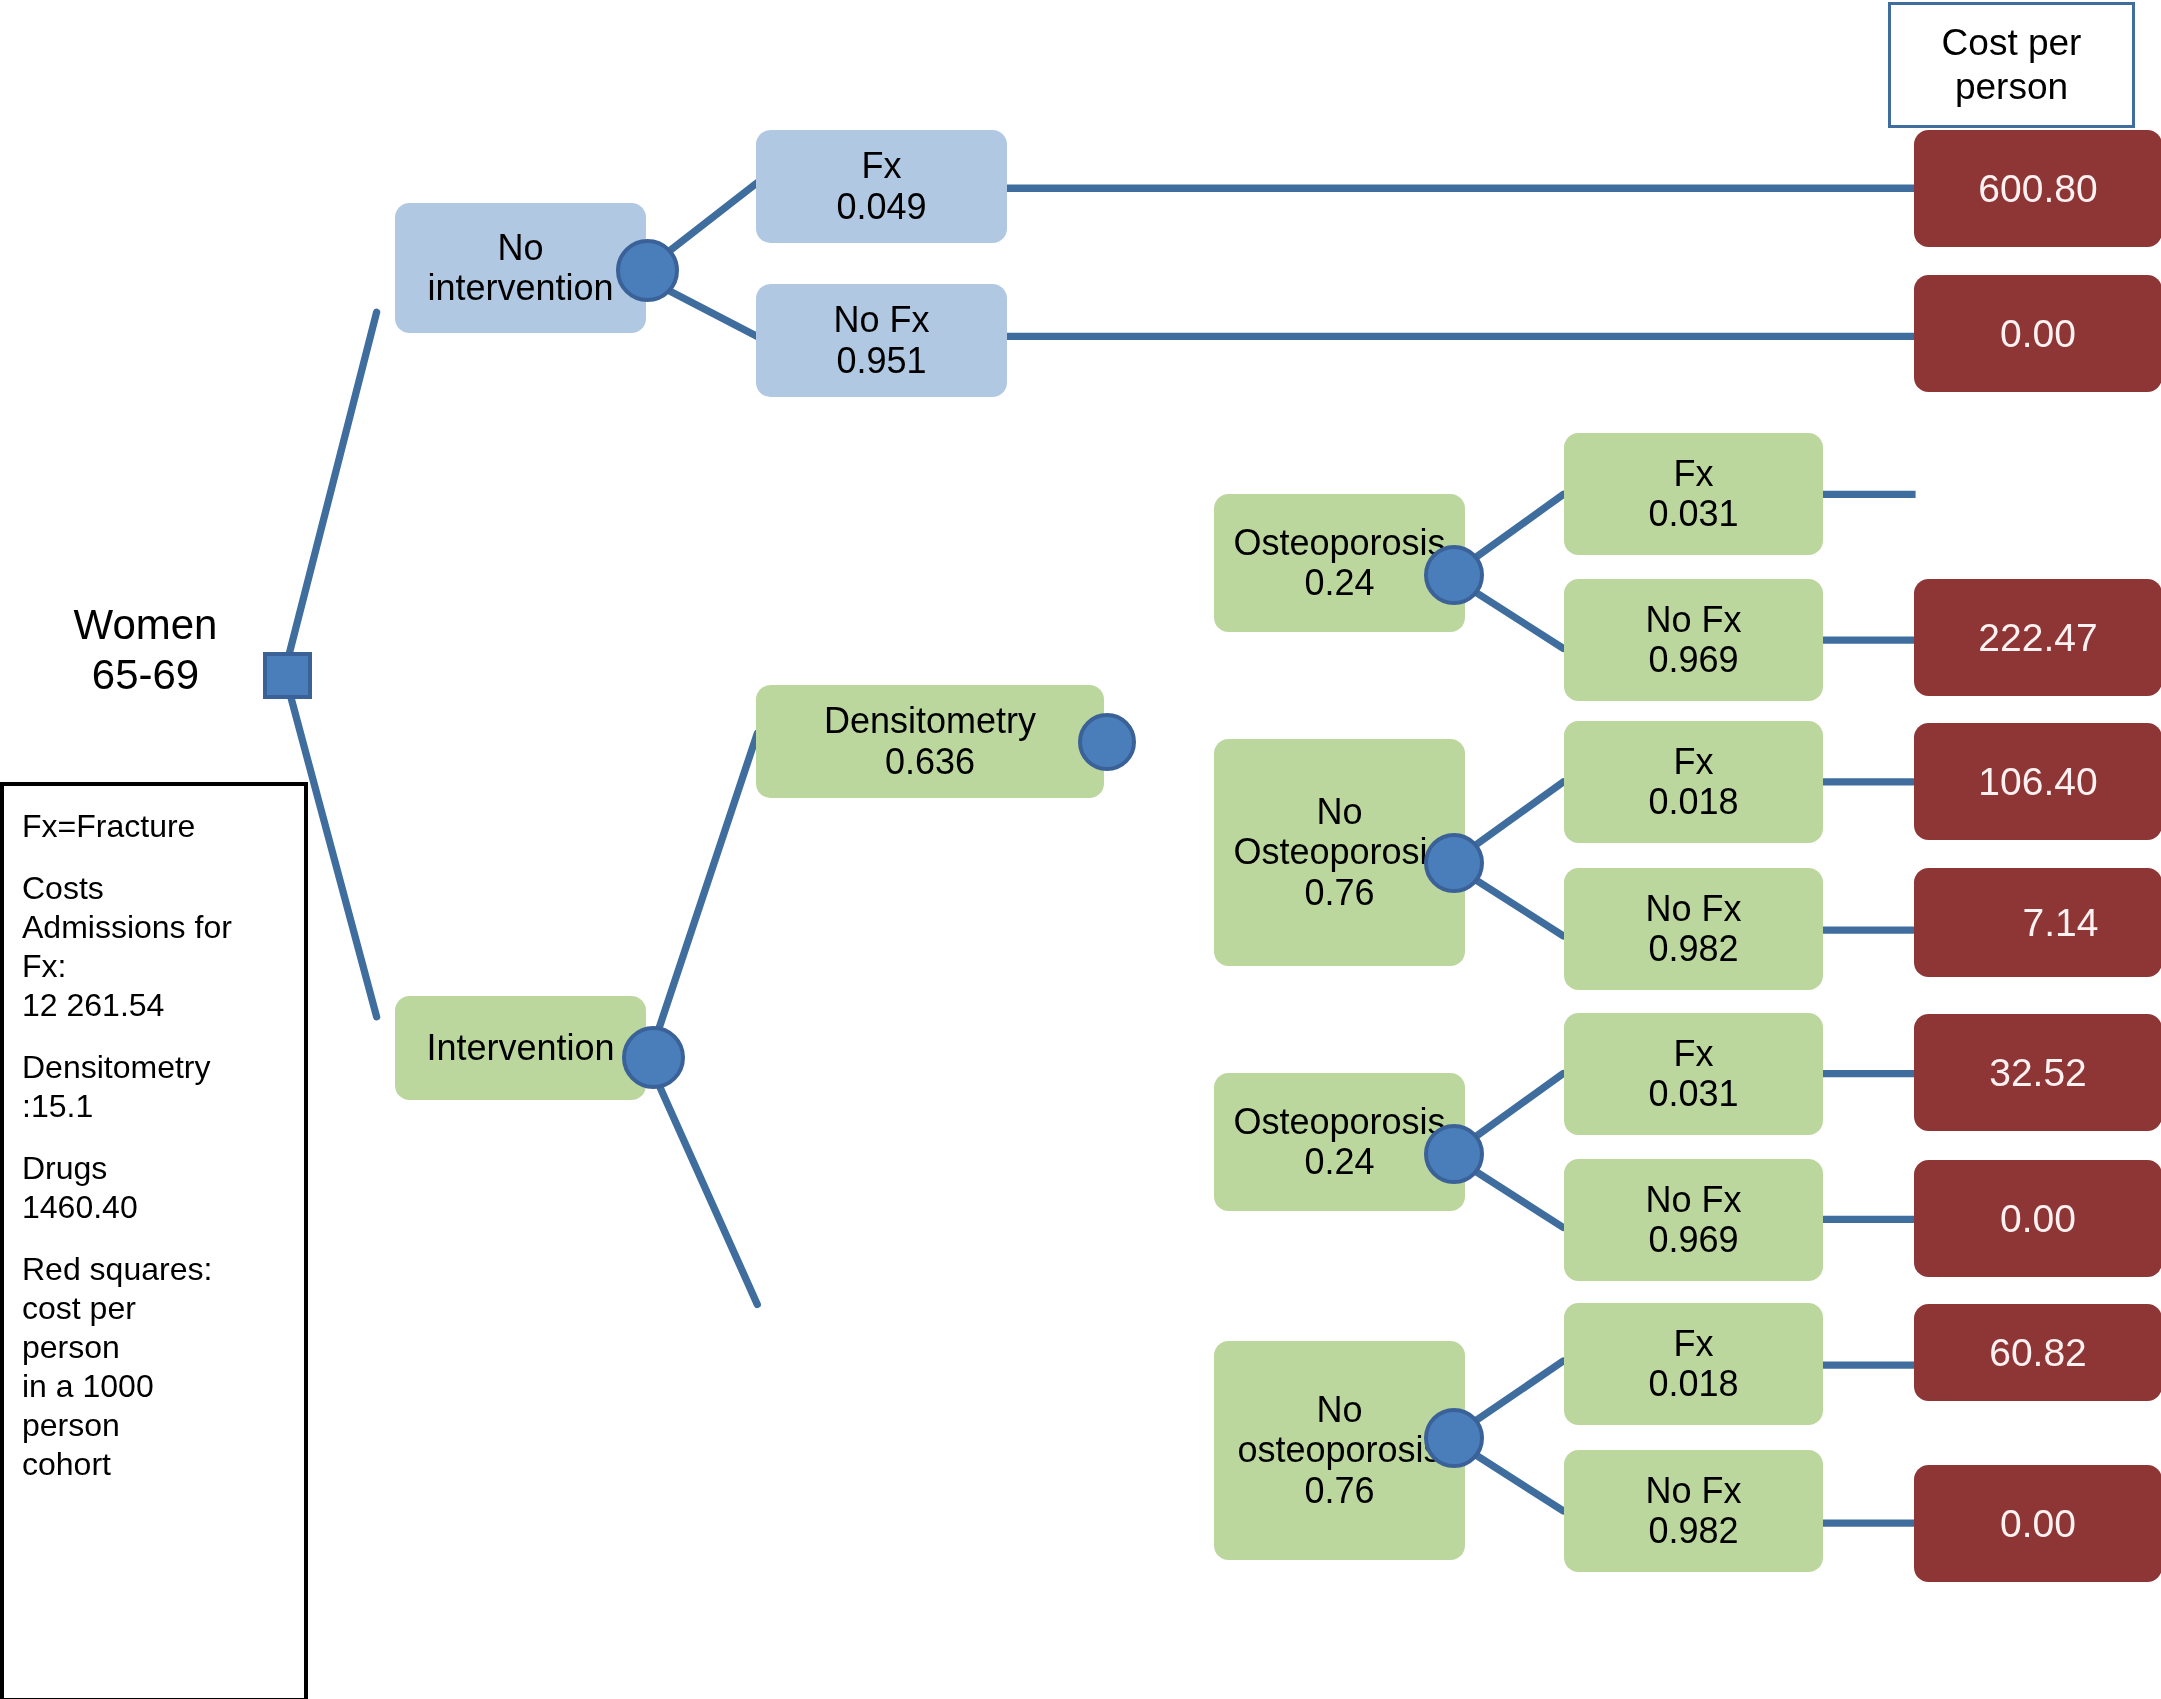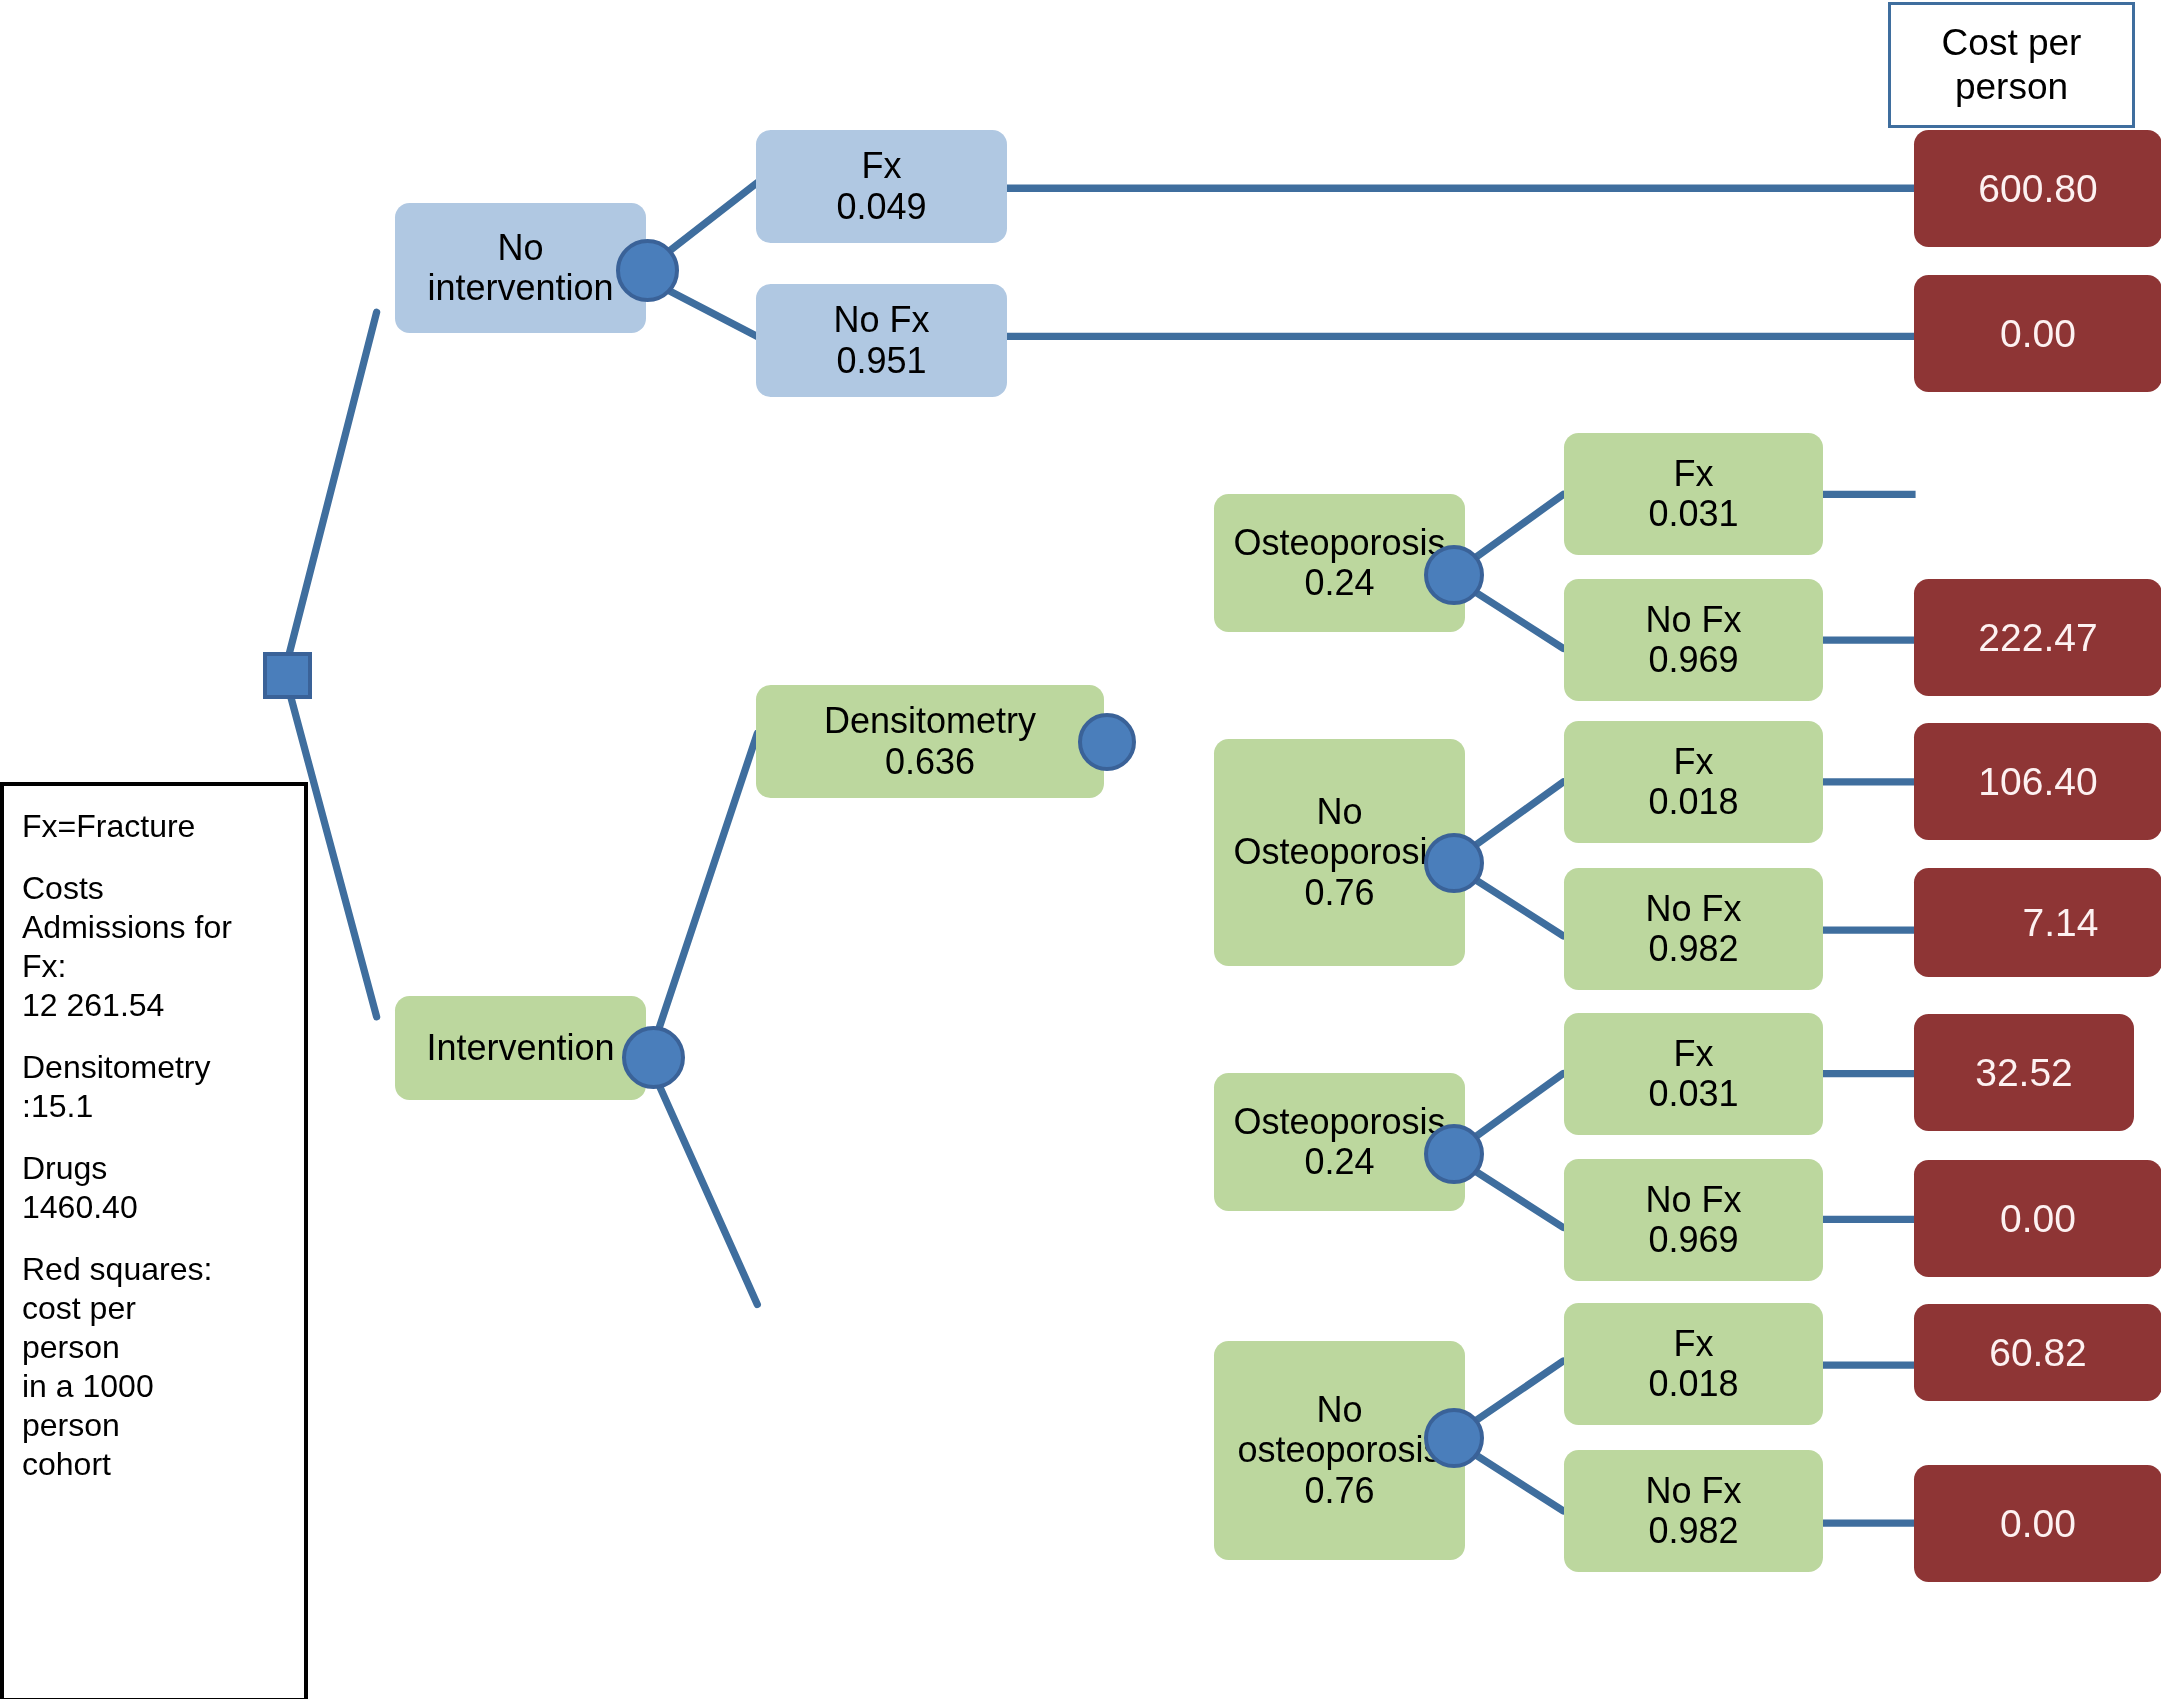--- a/index.html
+++ b/index.html
@@ -124,20 +124,22 @@
       <line x1="2245" y1="790" x2="2365" y2="790"></line>
       <line x1="2245" y1="965" x2="2365" y2="965"></line>
       <line x1="2245" y1="1148" x2="2365" y2="1148"></line>
       <line x1="2245" y1="1325" x2="2365" y2="1325"></line>
       <line x1="2245" y1="1505" x2="2365" y2="1505"></line>
       <line x1="2245" y1="1685" x2="2365" y2="1685"></line>
       <line x1="2245" y1="1880" x2="2365" y2="1880"></line>
     </g>
   </svg>
 
+  <div class="root-label" style="left:32px; top:600px; width:227px;">Women
+65-69</div>
   <div class="decision-square" style="left:263px; top:652px; width:49px; height:47px;"></div>
 
   <div class="node blue-node" style="left:395px; top:203px; width:251px; height:130px;">No
 intervention</div>
   <div class="chance-circle" style="left:616px; top:239px; width:63px; height:63px;"></div>
 
   <div class="node green-node" style="left:395px; top:996px; width:251px; height:104px;">Intervention</div>
   <div class="chance-circle" style="left:622px; top:1026px; width:63px; height:63px;"></div>
 
   <div class="node blue-node" style="left:756px; top:130px; width:251px; height:113px;">
@@ -219,21 +221,21 @@
   </div>
 
   <div class="header-box" style="left:1888px; top:2.4px; width:247px; height:126px;">Cost per
 person</div>
 
   <div class="node red-node" style="left:1914px; top:130px; width:248px; height:117px;">600.80</div>
   <div class="node red-node" style="left:1914px; top:275px; width:248px; height:117px;">0.00</div>
   <div class="node red-node" style="left:1914px; top:579px; width:248px; height:117px;">222.47</div>
   <div class="node red-node" style="left:1914px; top:723px; width:248px; height:117px;">106.40</div>
   <div class="node red-node" style="left:1914px; top:868px; width:248px; height:109px;padding-left:45px;">7.14</div>
-  <div class="node red-node" style="left:1914px; top:1014px; width:220px; height:117px;">32.52</div>
+  <div class="node red-node" style="left:1914px; top:1014px; width:248px; height:117px;">32.52</div>
   <div class="node red-node" style="left:1914px; top:1160px; width:248px; height:117px;">0.00</div>
   <div class="node red-node" style="left:1914px; top:1304px; width:248px; height:97px;">60.82</div>
   <div class="node red-node" style="left:1914px; top:1465px; width:248px; height:117px;">0.00</div>
 
   <div class="legend-box" style="left:0px; top:782px; width:308px; height:920px;">
     <p class="legend-para">Fx=Fracture</p>
     <p class="legend-para">Costs
 Admissions for
 Fx:
 12 261.54</p>

